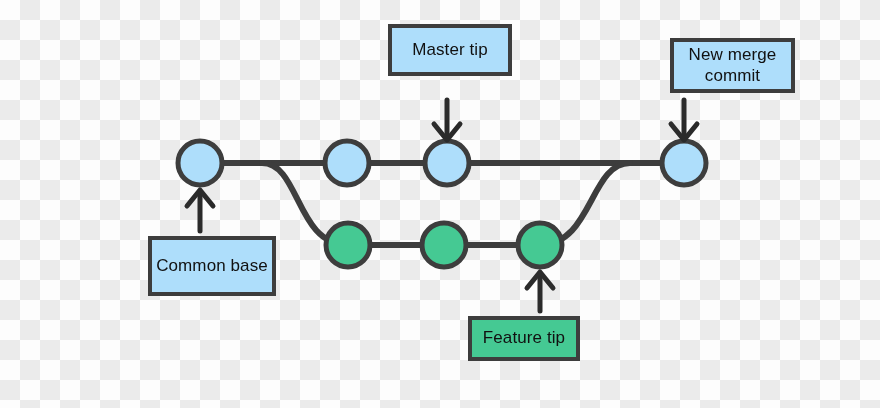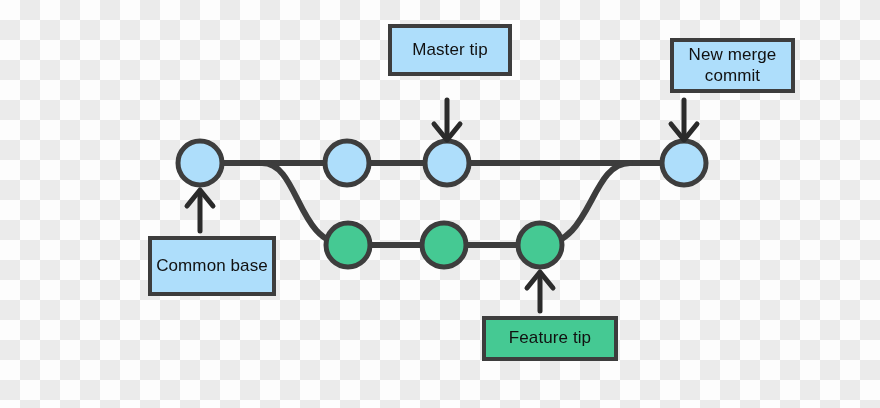--- a/index.html
+++ b/index.html
@@ -42,21 +42,21 @@
     line-height: 1.18;
     letter-spacing: 0.1px;
     white-space: pre-line;
   }
   .box-blue { background: #aedefb; }
   .box-green { background: #45c993; }
 
   #box-master-tip   { left: 388px; top: 24px;  width: 124px; height: 52px; }
   #box-new-merge    { left: 623px; top: 38px;  width: 125px; height: 55px; margin-left: 47px; }
   #box-common-base  { left: 135px; top: 236px; width: 128px; height: 60px; margin-left: 13px; }
-  #box-feature-tip  { left: 482px; top: 316px; width: 136px; height: 45px; }
+  #box-feature-tip  { left: 468px; top: 316px; width: 112px; height: 45px; }
 </style>
 </head>
 <body>
 
 <div id="canvas">
 
   <svg id="diagram-svg" viewBox="0 0 880 408">
 
     <g fill="none" stroke="#3d3d3d" stroke-width="6" stroke-linecap="round">
 

